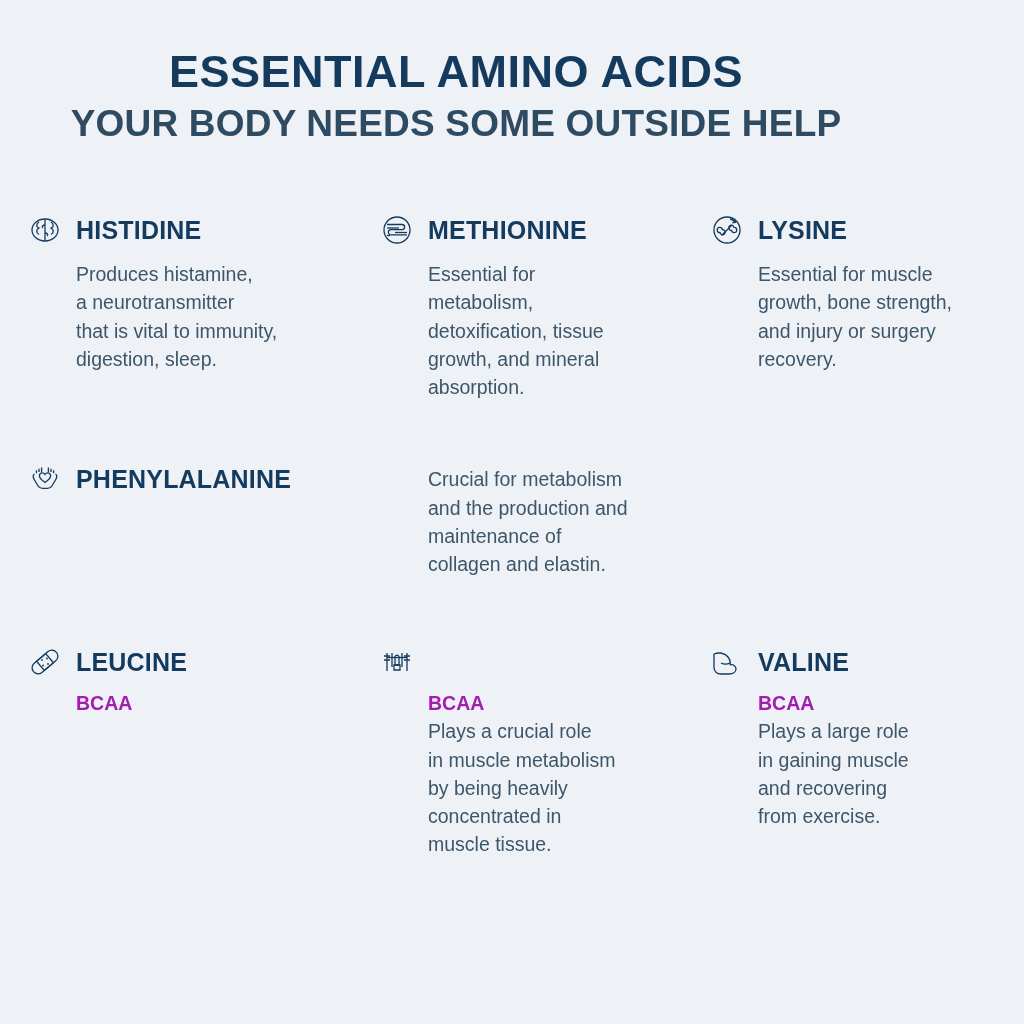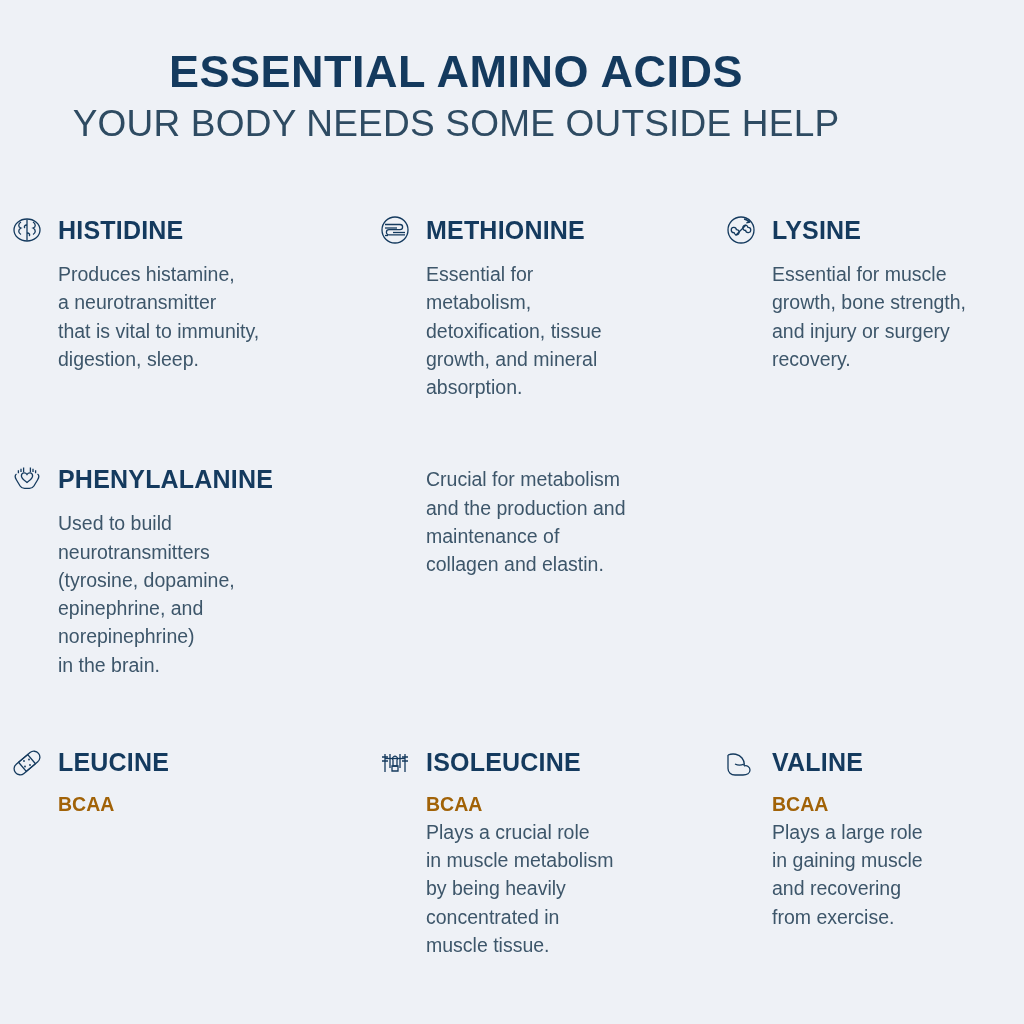--- a/index.html
+++ b/index.html
@@ -27,35 +27,35 @@
   .title {
     font-size: 45px;
     font-weight: bold;
     letter-spacing: 0.5px;
     color: #143a5e;
     line-height: 1.05;
     margin: 0;
   }
   .subtitle {
     font-size: 37px;
-    font-weight: normal;
+    font-weight: bold;
     letter-spacing: 0.2px;
     color: #2e4b62;
     line-height: 1.15;
     margin: 8px 0 0 0;
   }
 
   .grid {
     position: absolute;
     top: 208px;
-    left: 8px;
+    left: 26px;
     width: 996px;
     display: grid;
     grid-template-columns: 352px 330px 300px;
-    column-gap: 16px;
+    column-gap: 0px;
   }
 
   .card {
     position: relative;
     padding: 0 14px 0 0;
     box-sizing: border-box;
   }
   .card-head {
     display: flex;
     align-items: center;
@@ -86,21 +86,21 @@
     font-size: 19.5px;
     line-height: 1.45;
     color: #3d566a;
     white-space: pre-line;
   }
   .bcaa {
     margin-left: 50px;
     margin-top: 8px;
     font-size: 19.5px;
     font-weight: bold;
-    color: #a16207;
+    color: #a21caf;
   }
   .bcaa + .body {
     margin-top: 2px;
   }
 </style>
 </head>
 <body>
 
 <div class="page">
 
@@ -177,26 +177,20 @@
           <svg viewBox="0 0 38 38" fill="none" stroke="#143a5e" stroke-width="1.3">
             <path d="M19 14.5 c-1.6 -2.6 -5.6 -2 -5.6 1.4 0 2.6 3.6 5 5.6 6.6 2 -1.6 5.6 -4 5.6 -6.6 0 -3.4 -4 -4 -5.6 -1.4z"></path>
             <path d="M13 12 v-3.2 M15.6 12 v-4.4 M10.4 13.2 v-3"></path>
             <path d="M25 12 v-3.2 M22.4 12 v-4.4 M27.6 13.2 v-3"></path>
             <path d="M8.5 14 c-1.6 1 -1.6 3.4 0 6 l3.6 6 c1 1.6 2.6 2.4 4.4 2.4 H19"></path>
             <path d="M29.5 14 c1.6 1 1.6 3.4 0 6 l-3.6 6 c-1 1.6 -2.6 2.4 -4.4 2.4 H19"></path>
           </svg>
         </span>
         <span class="name">PHENYLALANINE</span>
       </div>
-      <div class="body">Used to build
-neurotransmitters
-(tyrosine, dopamine,
-epinephrine, and
-norepinephrine)
-in the brain.</div>
     </div>
 
     <div class="card" style="margin-top:56px">
       <div class="body">Crucial for metabolism
 and the production and
 maintenance of
 collagen and elastin.</div>
     </div>
 
     <div class="card" style="margin-top:56px"></div>
@@ -224,21 +218,20 @@
           <svg viewBox="0 0 38 38" fill="none" stroke="#143a5e" stroke-width="1.3">
             <path d="M9 10 V28 M29 10 V28"></path>
             <path d="M6 13 H12 M26 13 H32"></path>
             <path d="M6 17 H12 M26 17 H32"></path>
             <path d="M9 14.5 H29"></path>
             <path d="M14 10 V24 M24 10 V24"></path>
             <path d="M17 16 a2.4 2.4 0 1 1 4 0 v6 h-4z"></path>
             <path d="M16 22 h6 v5 h-6z"></path>
           </svg>
         </span>
-        <span class="name">ISOLEUCINE</span>
       </div>
       <div class="bcaa">BCAA</div>
       <div class="body">Plays a crucial role
 in muscle metabolism
 by being heavily
 concentrated in
 muscle tissue.</div>
     </div>
 
     <div class="card" style="margin-top:62px">

